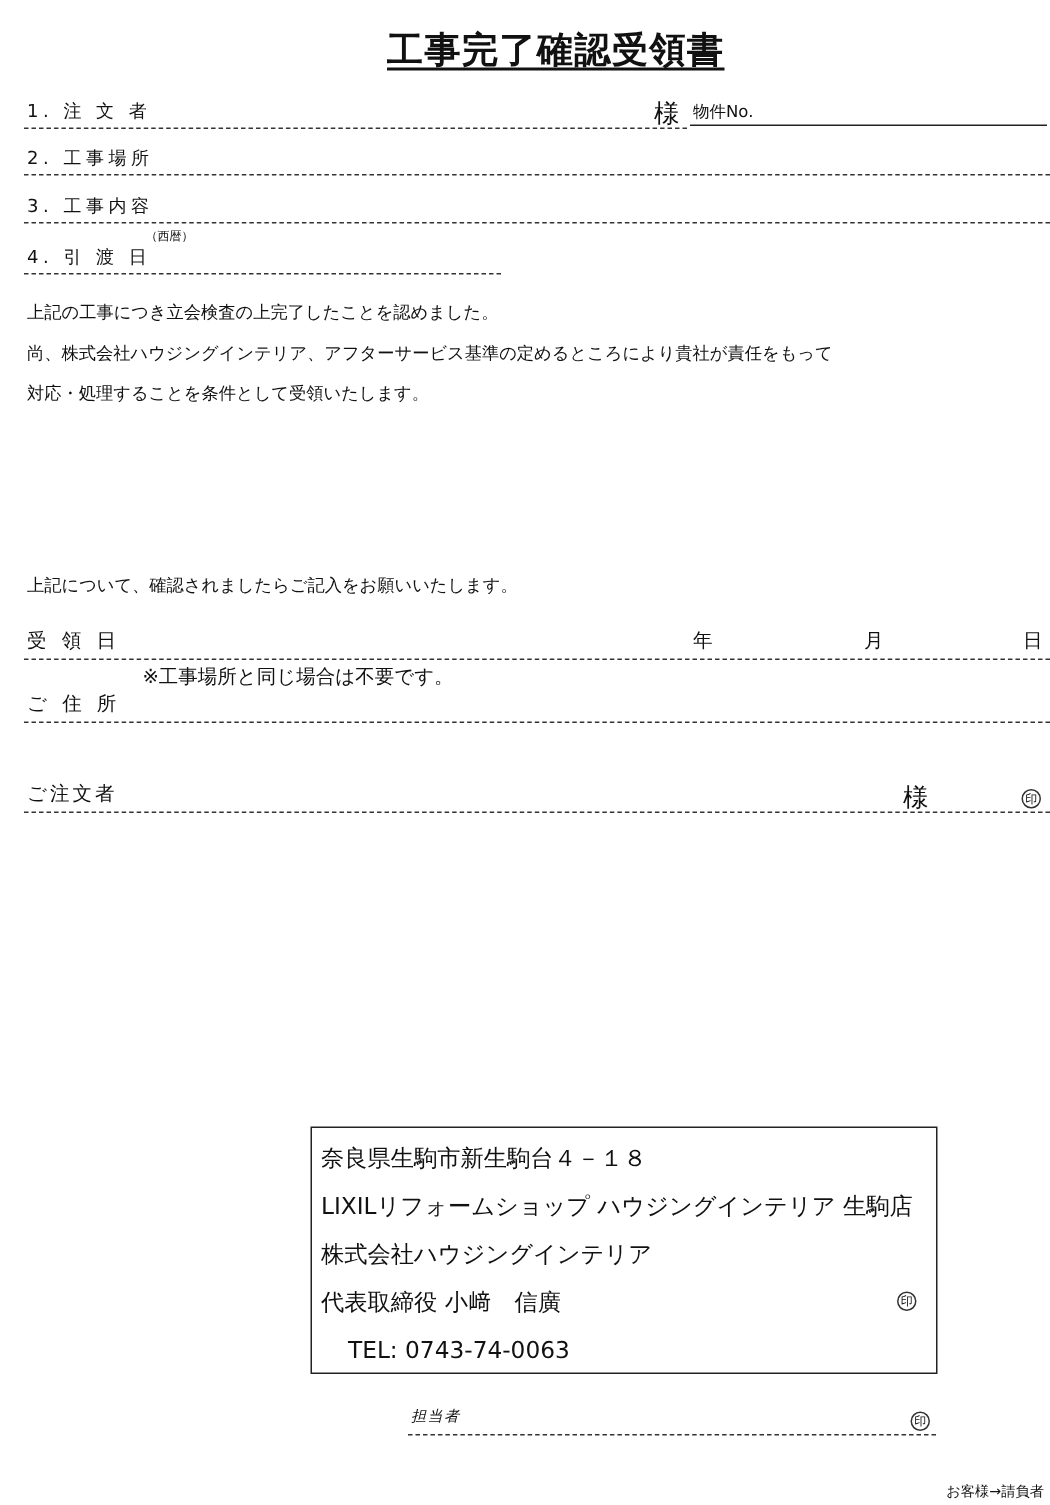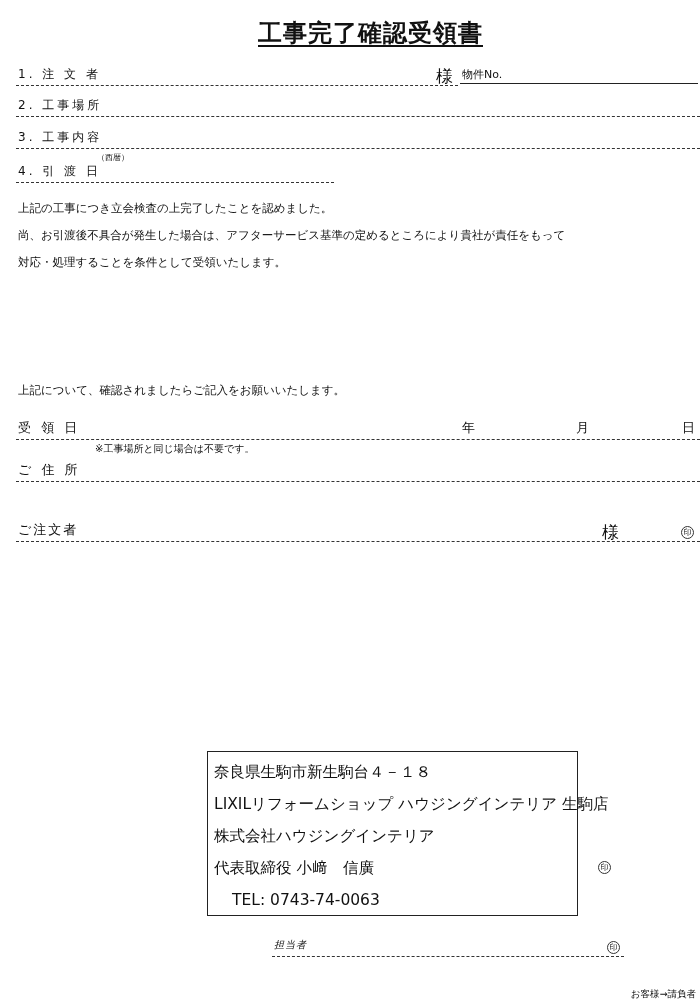--- a/index.html
+++ b/index.html
@@ -22,21 +22,21 @@
   .field .lbl { position: absolute; left: 2px; bottom: 2px; letter-spacing: 3px; }
   .field .sama { position: absolute; bottom: 0px; font-size: 17px; }
   .sub { font-size: 8px; }
   .para { left: 18px; font-size: 11.5px; line-height: 27px; }
   .big { font-size: 13px; letter-spacing: 6px; text-align: right; }
   .stamp {
     display: inline-block; width: 13px; height: 13px; border: 1px solid #333; border-radius: 50%;
     font-size: 8px; line-height: 11px; text-align: center; letter-spacing: 0;
   }
   .box {
-    left: 207px; top: 751px; width: 371px; height: 165px; border: 1.5px solid #222;
+    left: 207px; top: 751px; width: 418px; height: 165px; border: 1.5px solid #222;
     padding: 4px 6px; font-size: 15.5px; line-height: 32px;
   }
   .box div { white-space: nowrap; }
   .footer { right: 4px; top: 988px; font-size: 9.5px; }
 </style>
 </head>
 <body>
 
 <div class="abs title">工事完了確認受領書</div>
 <div class="abs propno">
@@ -53,33 +53,33 @@
 <div class="abs field" style="left:16px; top:129px; width:684px;">
   <span class="lbl">3. 工事内容</span>
 </div>
 <span class="abs sub" style="left:97px; top:152px;">（西暦）</span>
 <div class="abs field" style="left:16px; top:163px; width:318px;">
   <span class="lbl">4. 引 渡 日</span>
 </div>
 
 <div class="abs para" style="top:195px;">
   <div>上記の工事につき立会検査の上完了したことを認めました。</div>
-  <div>尚、お引渡後不具合が発生した場合は、アフターサービス基準の定めるところにより貴社が責任をもって</div>
+  <div>尚、株式会社ハウジングインテリア、アフターサービス基準の定めるところにより貴社が責任をもって</div>
   <div>対応・処理することを条件として受領いたします。</div>
 </div>
 
 <div class="abs para" style="top:377px;">上記について、確認されましたらご記入をお願いいたします。</div>
 
 <div class="abs field" style="left:16px; top:420px; width:684px;">
   <span class="lbl big">受 領 日</span>
   <span class="sama" style="left:446px; font-size:13px; bottom:2px;">年</span>
   <span class="sama" style="left:560px; font-size:13px; bottom:2px;">月</span>
   <span class="sama" style="left:666px; font-size:13px; bottom:2px;">日</span>
 </div>
-<span class="abs" style="left:95px; top:442px; font-size:10px;">※工事場所と同じ場合は不要です。</span>
+<span class="abs" style="left:95px; top:442px; font-size:13px;">※工事場所と同じ場合は不要です。</span>
 
 <div class="abs field" style="left:16px; top:462px; width:684px;">
   <span class="lbl big">ご 住 所</span>
 </div>
 
 <div class="abs field" style="left:16px; top:506px; width:684px;margin-top:16px;">
   <span class="lbl" style="font-size:13px; letter-spacing:2px;">ご注文者</span>
   <span class="sama" style="left:586px;">様</span>
   <span class="stamp abs" style="left:665px; bottom:2px;">印</span>
 </div>

